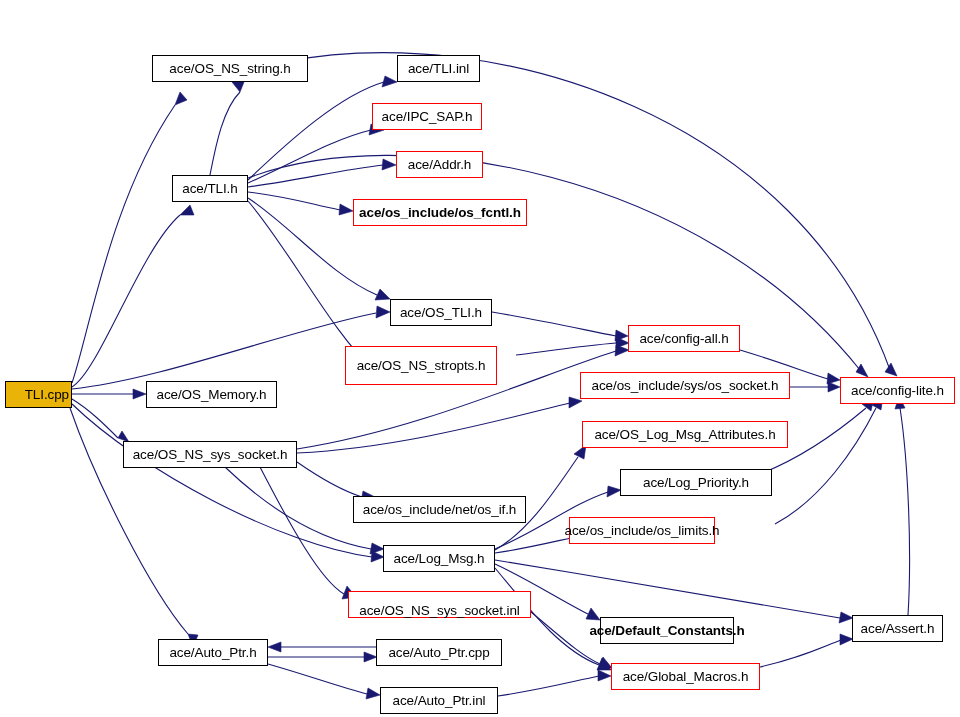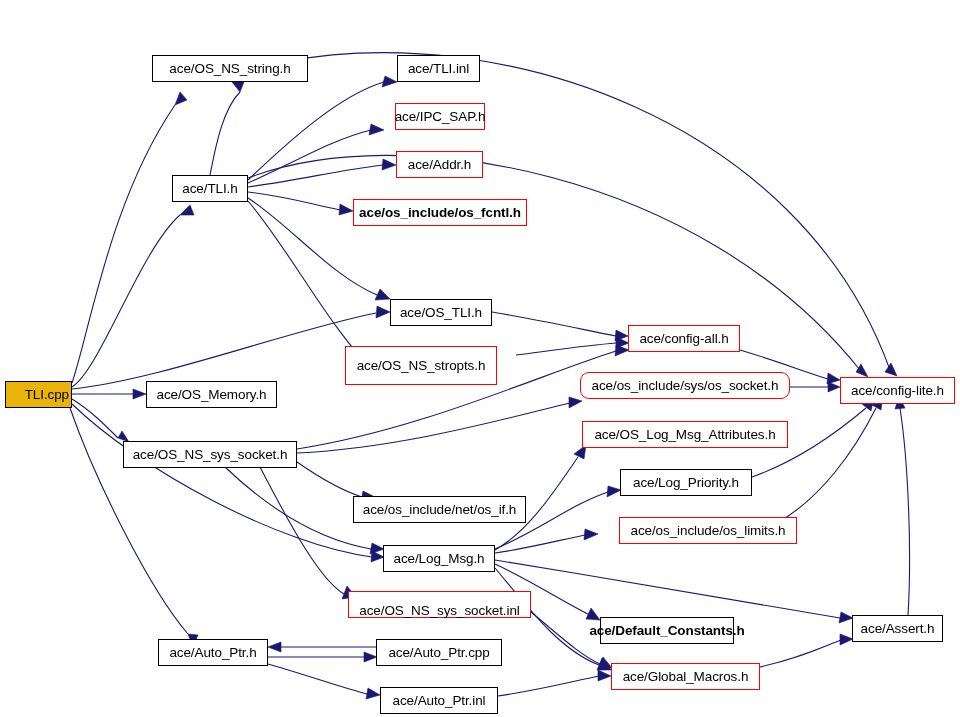--- a/index.html
+++ b/index.html
@@ -193,63 +193,63 @@
 
   <div class="node root" style="left:5px; top:381px; width:67px; height:27px;">
     <span class="node-label">TLI.cpp</span>
   </div>
   <div class="node" style="left:146px; top:55px; width:156px; height:27px;margin-left:6px;">
     <span class="node-label">ace/OS_NS_string.h</span>
   </div>
   <div class="node" style="left:397px; top:55px; width:83px; height:27px;">
     <span class="node-label">ace/TLI.inl</span>
   </div>
-  <div class="node red" style="left:395px; top:103px; width:90px; height:27px;text-align:right;">
+  <div class="node red" style="left:372px; top:103px; width:110px; height:27px;text-align:right;">
     <span class="node-label">ace/IPC_SAP.h</span>
   </div>
   <div class="node red" style="left:396px; top:151px; width:87px; height:27px;">
     <span class="node-label">ace/Addr.h</span>
   </div>
   <div class="node" style="left:172px; top:175px; width:76px; height:27px;">
     <span class="node-label">ace/TLI.h</span>
   </div>
   <div class="node red" style="left:353px; top:199px; width:174px; height:27px;font-weight:bold;">
     <span class="node-label">ace/os_include/os_fcntl.h</span>
   </div>
   <div class="node" style="left:390px; top:299px; width:102px; height:27px;">
     <span class="node-label">ace/OS_TLI.h</span>
   </div>
   <div class="node red" style="left:628px; top:325px; width:112px; height:27px;">
     <span class="node-label">ace/config-all.h</span>
   </div>
   <div class="node red" style="left:345px; top:346px; width:152px; height:39px;">
     <span class="node-label">ace/OS_NS_stropts.h</span>
   </div>
-  <div class="node red" style="left:580px; top:372px; width:210px; height:27px;border-radius:9px;">
+  <div class="node red" style="left:580px; top:372px; width:210px; height:27px;">
     <span class="node-label">ace/os_include/sys/os_socket.h</span>
   </div>
   <div class="node red" style="left:840px; top:377px; width:115px; height:27px;">
     <span class="node-label">ace/config-lite.h</span>
   </div>
   <div class="node" style="left:146px; top:381px; width:131px; height:27px;">
     <span class="node-label">ace/OS_Memory.h</span>
   </div>
   <div class="node red" style="left:582px; top:421px; width:206px; height:27px;">
     <span class="node-label">ace/OS_Log_Msg_Attributes.h</span>
   </div>
   <div class="node" style="left:123px; top:441px; width:174px; height:27px;">
     <span class="node-label">ace/OS_NS_sys_socket.h</span>
   </div>
-  <div class="node" style="left:620px; top:469px; width:132px; height:27px;">
+  <div class="node" style="left:620px; top:469px; width:152px; height:27px;">
     <span class="node-label">ace/Log_Priority.h</span>
   </div>
   <div class="node" style="left:353px; top:496px; width:173px; height:27px;">
     <span class="node-label">ace/os_include/net/os_if.h</span>
   </div>
-  <div class="node red" style="left:619px; top:517px; width:178px; height:27px;">
+  <div class="node red" style="left:569px; top:517px; width:146px; height:27px;">
     <span class="node-label">ace/os_include/os_limits.h</span>
   </div>
   <div class="node" style="left:383px; top:545px; width:112px; height:27px;">
     <span class="node-label">ace/Log_Msg.h</span>
   </div>
   <div class="node red" style="left:348px; top:591px; width:183px; height:27px;align-items:flex-end;">
     <span class="node-label">ace/OS_NS_sys_socket.inl</span>
   </div>
   <div class="node" style="left:852px; top:615px; width:91px; height:27px;">
     <span class="node-label">ace/Assert.h</span>

